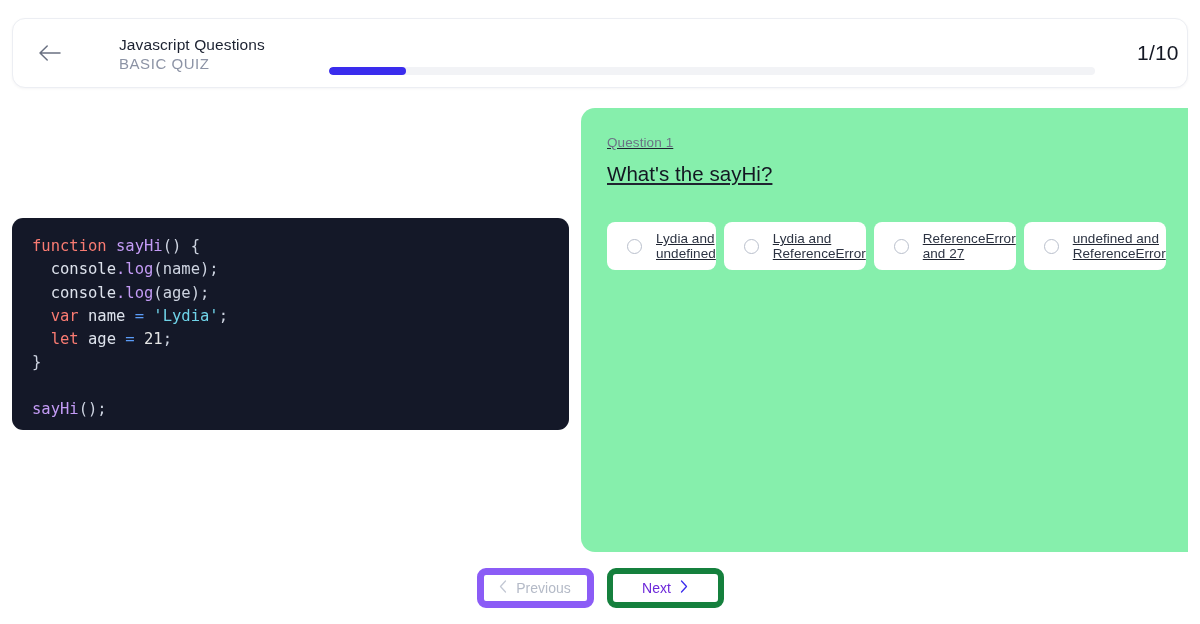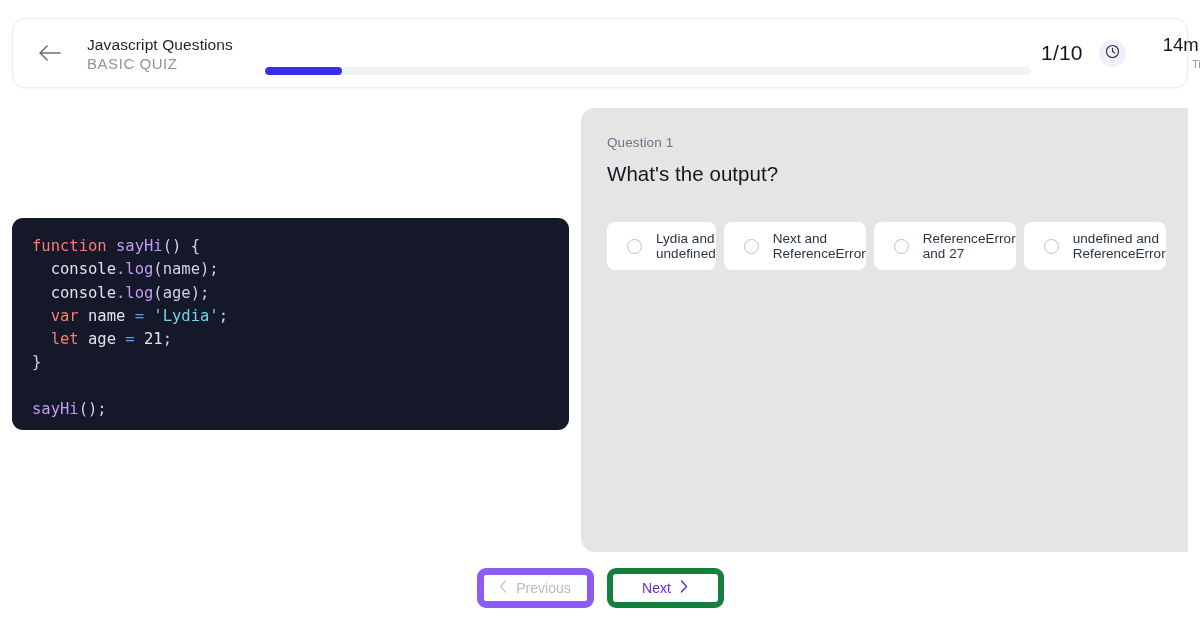--- a/index.html
+++ b/index.html
@@ -24,20 +24,21 @@
     top: 18px;
     width: 1176px;
     height: 70px;
     box-sizing: border-box;
     background: #ffffff;
     border: 1px solid #eceef3;
     border-radius: 13px;
     box-shadow: 0 1px 3px rgba(23, 25, 40, 0.045);
     display: flex;
     align-items: center;
+    gap: 32px;
   }
 
   .back-btn {
     width: 46px;
     height: 46px;
     margin-left: 14px;
     display: flex;
     align-items: center;
     justify-content: center;
     border-radius: 10px;
@@ -137,24 +138,25 @@
     white-space: nowrap;
   }
 
   
   .question-panel {
     position: absolute;
     left: 581px;
     top: 108px;
     width: 607px;
     height: 444px;
-    background: #e5e5e5;
+    background: #86efac;
     border-radius: 14px 0 0 14px;
     box-sizing: border-box;
     padding: 26px 26px 0 26px;
+    text-decoration: underline;
   }
   .question-number {
     font-size: 13.5px;
     color: #6c7486;
     line-height: 18px;
     letter-spacing: 0.1px;
   }
   .question-text {
     font-size: 20.5px;
     color: #131722;
@@ -290,31 +292,31 @@
   </div>
 
   <div class="timer-box">
     <div class="timer-value">14m 33s</div>
     <div class="timer-label">Time left</div>
   </div>
 </div>
 
 <div class="question-panel">
   <div class="question-number">Question 1</div>
-  <div class="question-text">What's the output?</div>
+  <div class="question-text">What's the sayHi?</div>
 
   <div class="options" id="options-list">
 
   <div class="option">
         <span class="radio"></span>
         <span class="option-label">Lydia and undefined</span>
       </div>
       <div class="option">
         <span class="radio"></span>
-        <span class="option-label">Next and ReferenceError</span>
+        <span class="option-label">Lydia and ReferenceError</span>
       </div>
       <div class="option">
         <span class="radio"></span>
         <span class="option-label">ReferenceError and 27</span>
       </div>
       <div class="option">
         <span class="radio"></span>
         <span class="option-label">undefined and ReferenceError</span>
       </div>
     </div>

